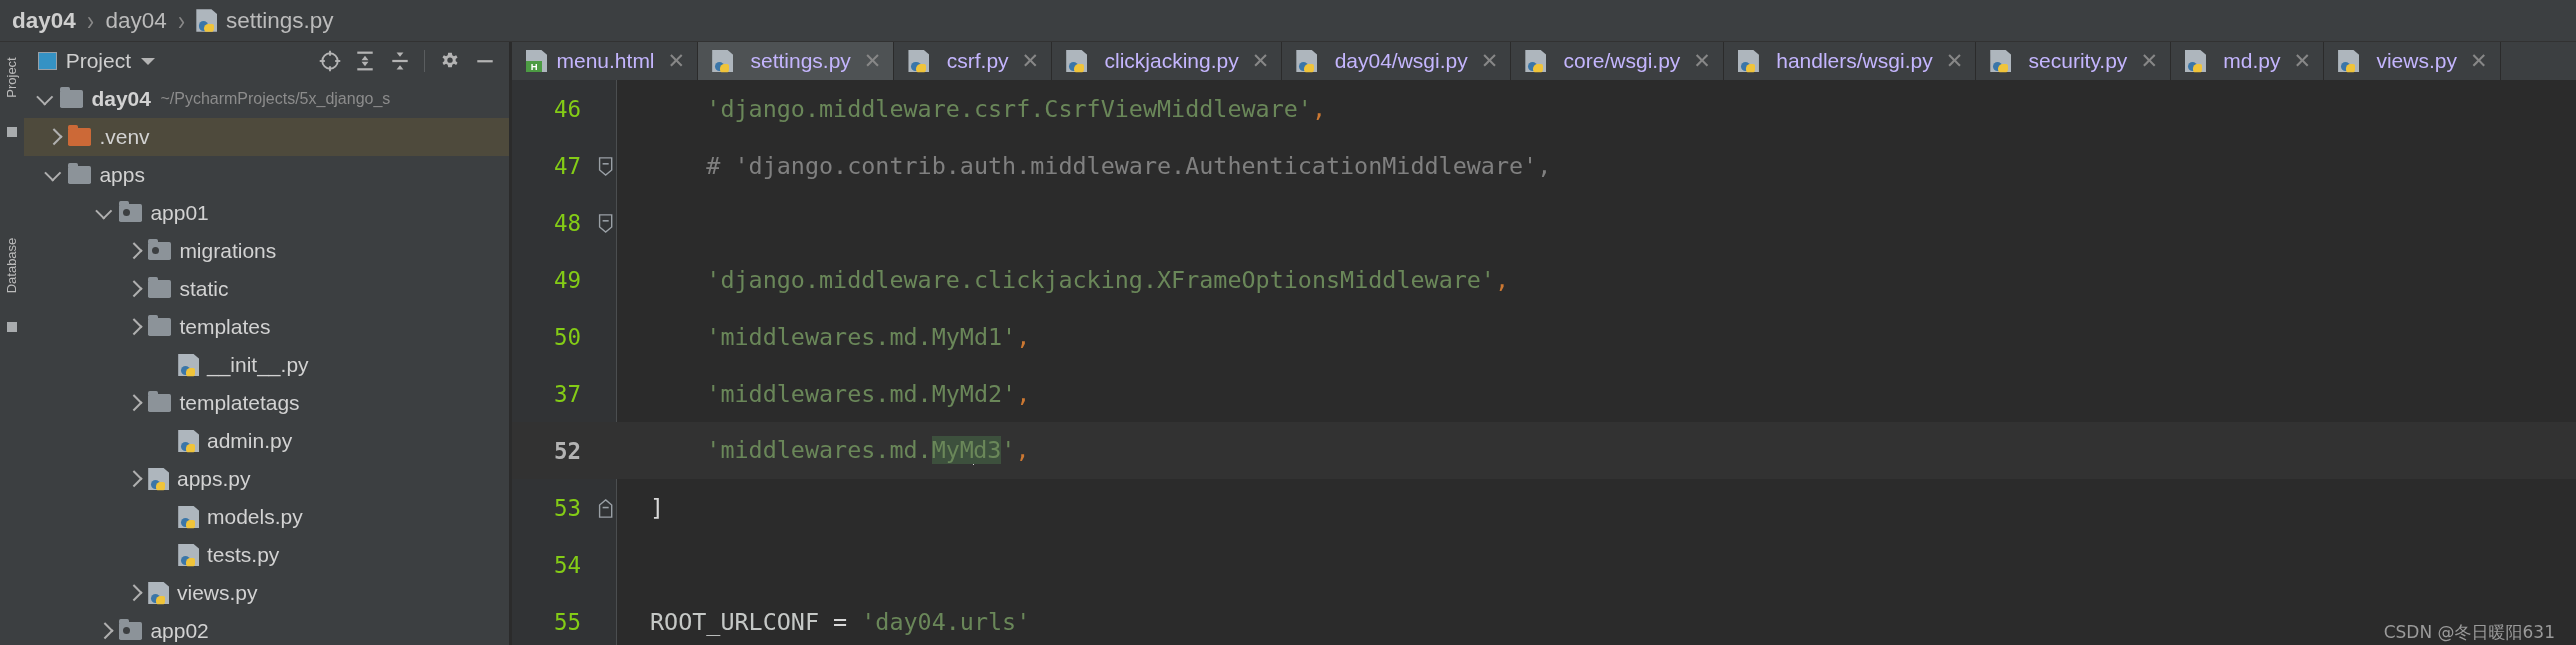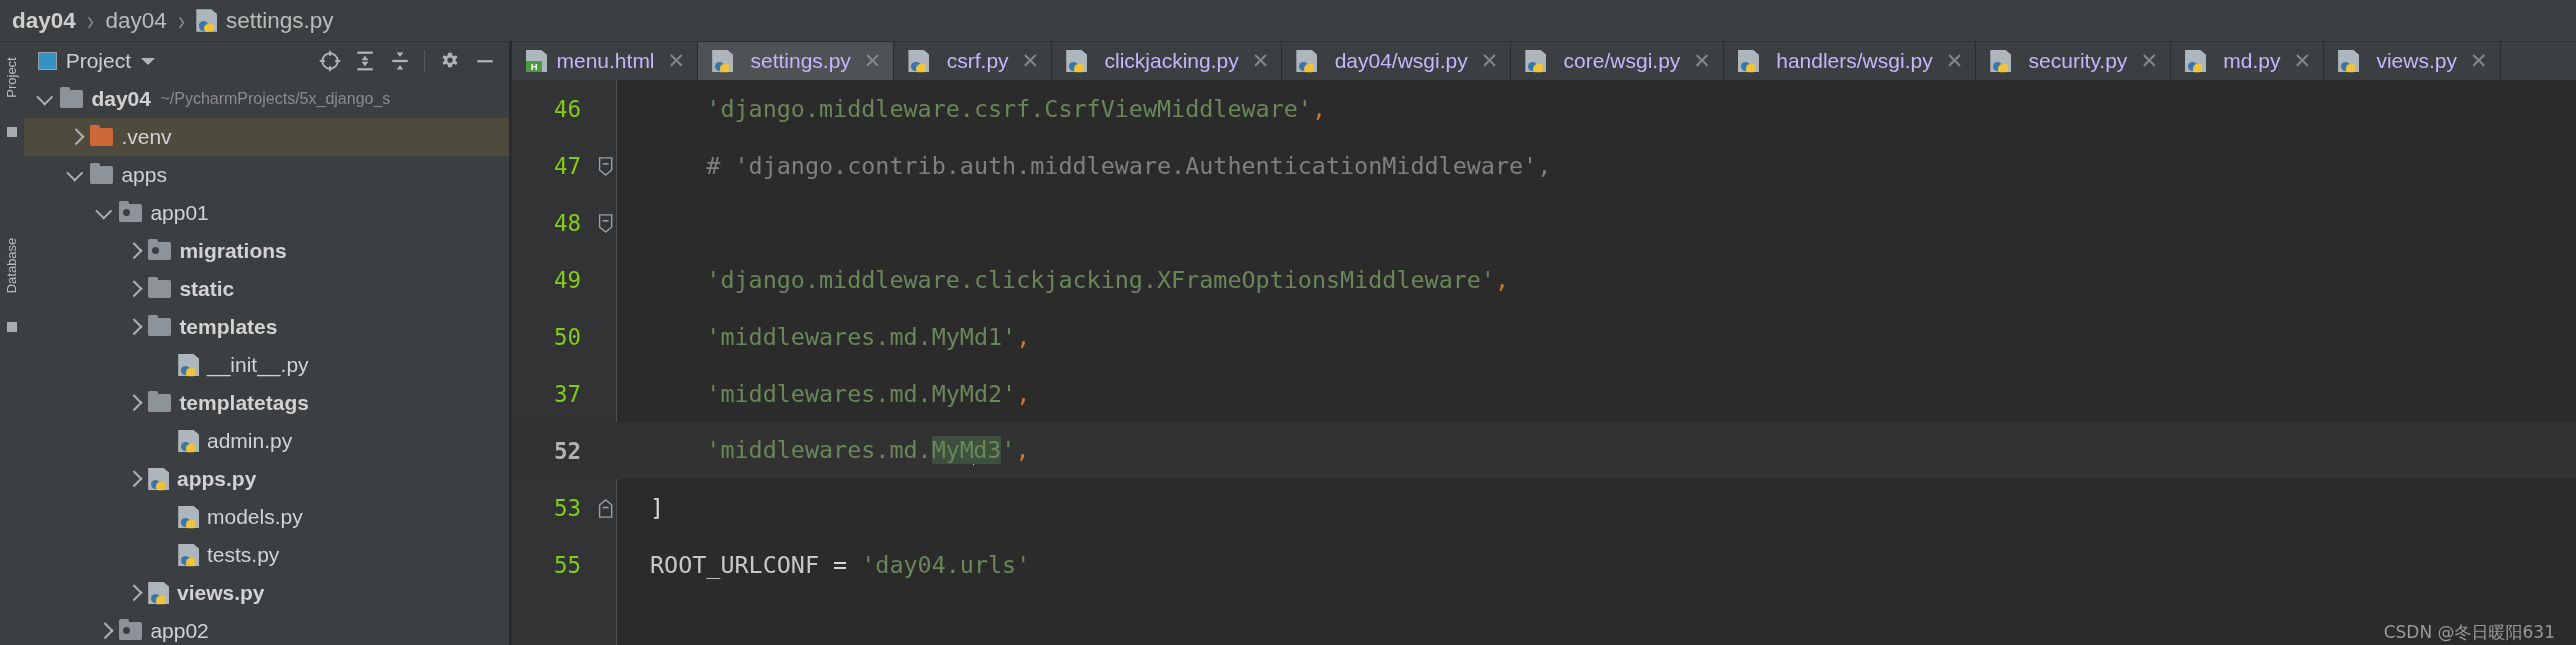--- a/index.html
+++ b/index.html
@@ -212,23 +212,23 @@
     background: #f0c43a;
   }
   .tree-label { color: #d2d2d2; }
   .tree-label.bold { font-weight: bold; }
   .tree-path {
     color: #8c8c8c;
     margin-left: 9.5px;
     font-size: 16px;
   }
   .ind1 { padding-left: 12px; }
-  .ind2 { padding-left: 42px; }
+  .ind2 { padding-left: 20px; }
   .ind3 { padding-left: 71px; }
-  .ind4 { padding-left: 100px; font-weight: bold; }
+  .ind4 { padding-left: 100px; }
   .ind5 { padding-left: 130px; }
 
   
   #editor-area {
     position: absolute;
     left: 512px; top: 42px;
     width: 2064px; height: 603px;
     background: #2b2b2b;
   }
   #tab-bar {
@@ -652,20 +652,24 @@
           <span class="ln">53</span>
           <span class="fold">
             <svg width="17.3" height="21" viewBox="0 0 20 24">
               <path d="M10 2 L17 8 L17 22 L3 22 L3 8 Z" fill="none" stroke="#9aa0a6" stroke-width="1.6"></path>
               <rect x="6.5" y="10" width="7" height="1.8" fill="#9aa0a6"></rect>
             </svg>
           </span>
           <span class="code-text"><span class="s-op">]</span></span>
         </div>
         <div class="code-line">
+          <span class="ln">54</span>
+          <span class="code-text"></span>
+        </div>
+        <div class="code-line">
           <span class="ln">55</span>
           <span class="code-text"><span class="s-id">ROOT_URLCONF</span><span class="s-op"> = </span><span class="s-str">'day04.urls'</span></span>
         </div>
       </div>
   </div>
 </div>
 
 <div id="watermark">CSDN @冬日暖阳631</div>
 
 

